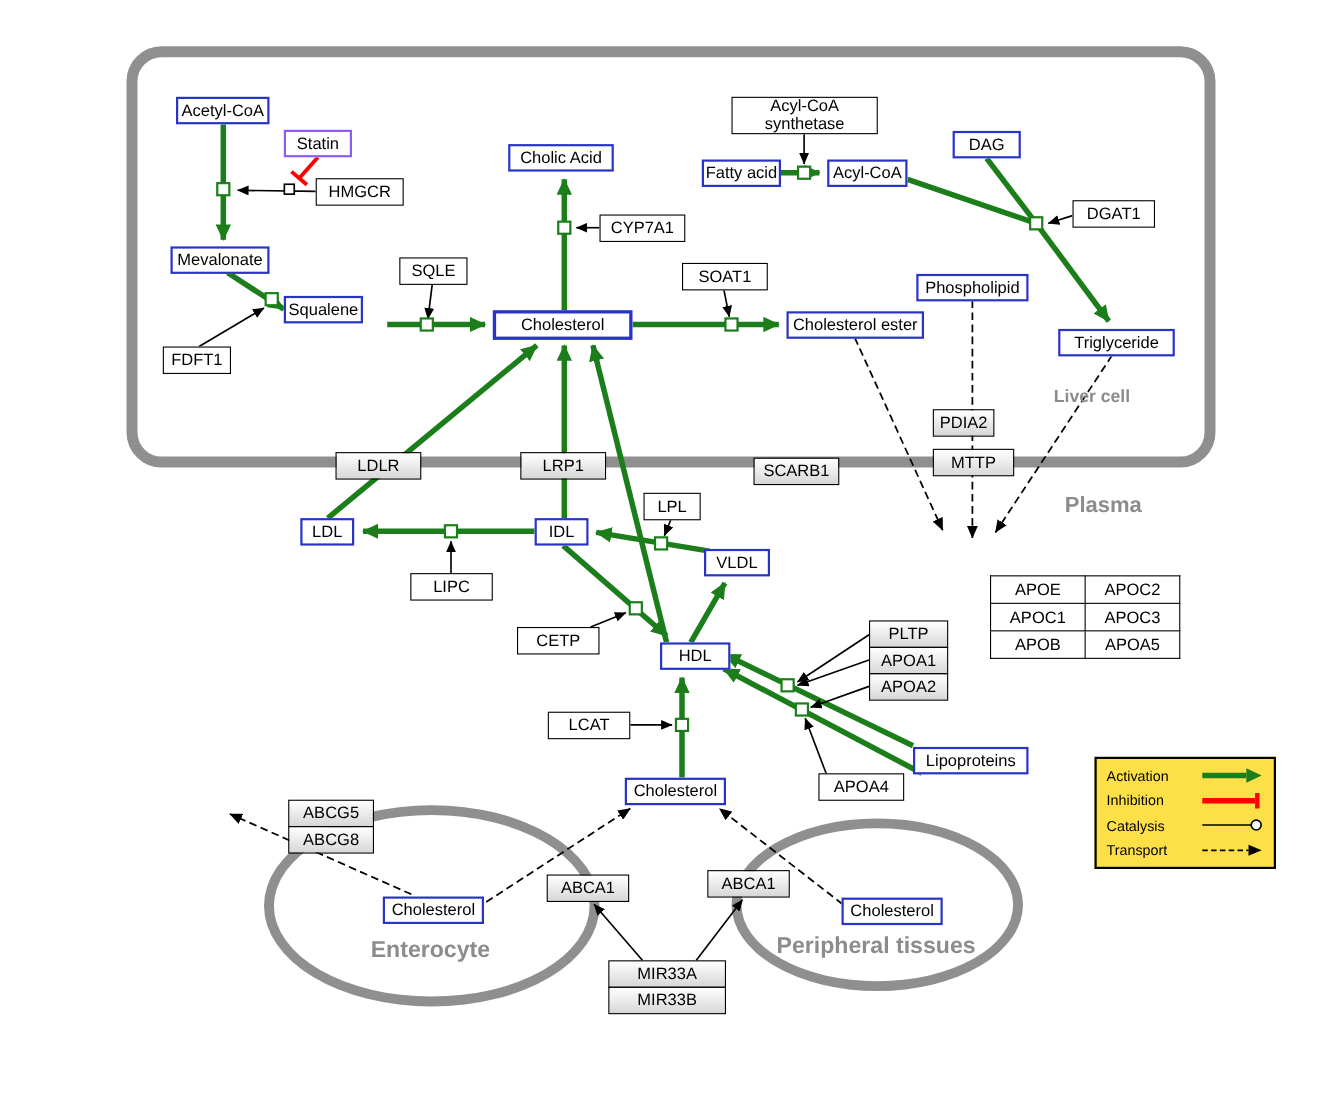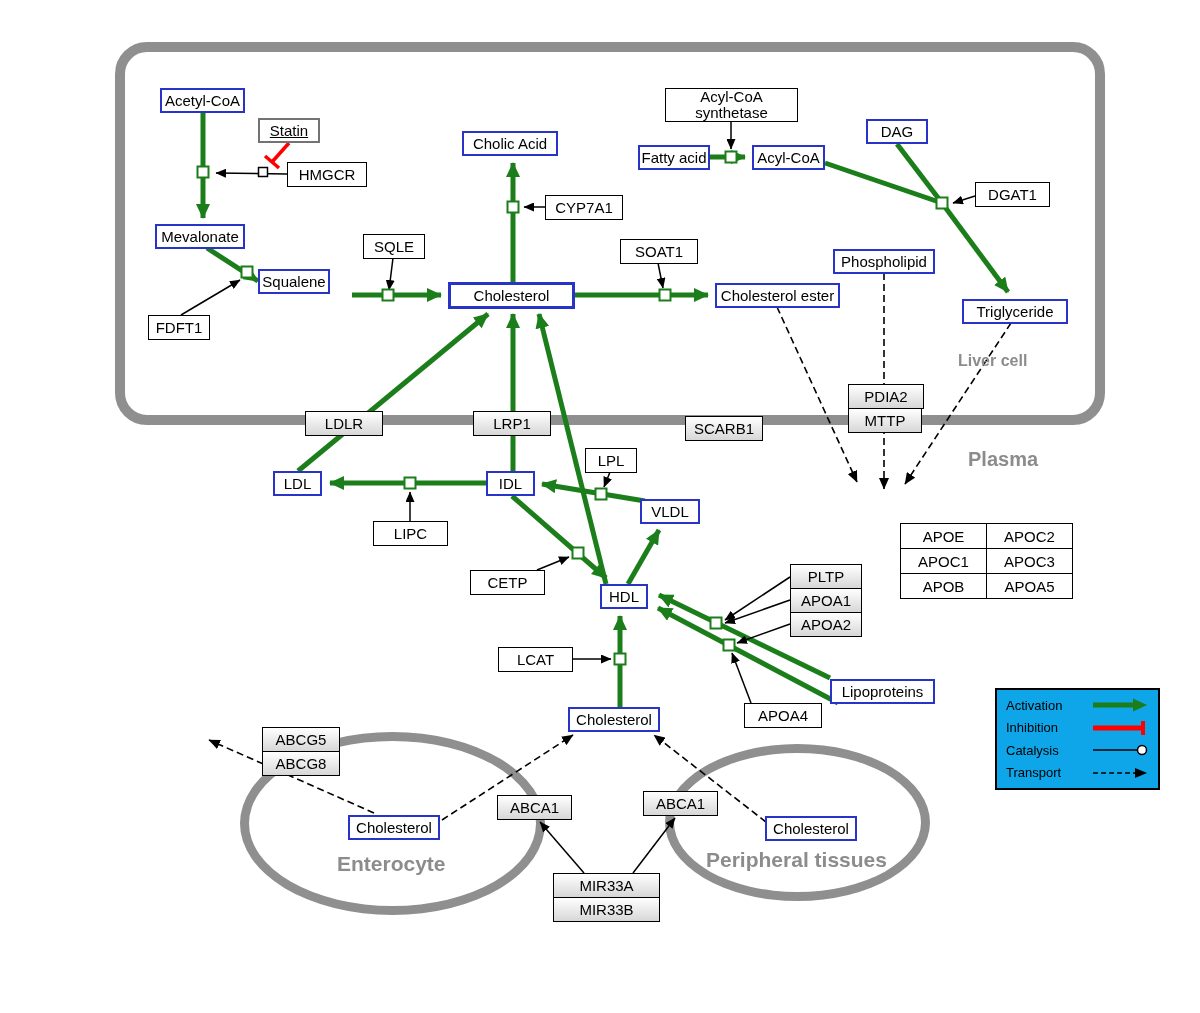--- a/index.html
+++ b/index.html
@@ -10,29 +10,29 @@
   #liver-shape { left: 115px; top: 42px; width: 990px; height: 383px; border-radius: 32px; }
   .ellipse { border-radius: 50%; border-width: 9px; }
   #enterocyte-shape { left: 240px; top: 732px; width: 305px; height: 183px; }
   #peripheral-shape { left: 665px; top: 744px; width: 265px; height: 157px; }
   #edges { position: absolute; left: 0; top: 0; }
   .node { position: absolute; height: 25px; background: #fff; border: 1px solid #000;
           display: flex; align-items: center; justify-content: center;
           font-size: 15px; line-height: 1; color: #000; white-space: nowrap; }
   .met { border: 2px solid #2834c8; }
   .met-main { border: 3px solid #2834c8; height: 27px; }
-  .statin { border: 2px solid #737373; text-decoration: underline; }
+  .statin { border: 2px solid #8b5cf6; }
   .grad { background: linear-gradient(180deg, #ffffff 0%, #d7d7d7 100%); }
   .two-line { height: 34px; flex-direction: column; line-height: 1.08; }
   .rlabel { position: absolute; color: #8c8c8c; font-weight: bold; }
   #apo-table { position: absolute; left: 900px; top: 523px; border-collapse: collapse; }
   #apo-table td { border: 1px solid #000; width: 86px; height: 25px; text-align: center;
                   font-size: 15px; background: #fff; padding: 0; margin-left: 19px; }
   #legend { position: absolute; left: 995px; top: 688px; width: 165px; height: 102px;
-            border: 2px solid #000; background: #0ea5e9; display: flex; flex-direction: column;
+            border: 2px solid #000; background: #fde047; display: flex; flex-direction: column;
             justify-content: space-around; padding: 4px 9px; }
   .legend-row { display: flex; align-items: center; justify-content: space-between; height: 22px; }
   .legend-row .ltext { font-size: 13px; color: #000; }
 </style>
 </head>
 <body>
 
 <div id="canvas">
 
   <div class="region" id="liver-shape"></div>
@@ -133,41 +133,41 @@
   <div class="node met" style="left:462px;top:131px;width:96px">Cholic Acid</div>
   <div class="node met" style="left:638px;top:145px;width:72px">Fatty acid</div>
   <div class="node met" style="left:752px;top:145px;width:73px">Acyl-CoA</div>
   <div class="node met" style="left:866px;top:119px;width:62px">DAG</div>
   <div class="node met" style="left:833px;top:249px;width:102px">Phospholipid</div>
   <div class="node met" style="left:715px;top:283px;width:125px">Cholesterol ester</div>
   <div class="node met" style="left:962px;top:299px;width:106px">Triglyceride</div>
   <div class="node met" style="left:273px;top:471px;width:49px">LDL</div>
   <div class="node met" style="left:486px;top:471px;width:49px">IDL</div>
   <div class="node met" style="left:640px;top:499px;width:60px">VLDL</div>
-  <div class="node met" style="left:600px;top:584px;width:48px">HDL</div>
+  <div class="node met" style="left:600px;top:584px;width:64px">HDL</div>
   <div class="node met" style="left:830px;top:679px;width:105px">Lipoproteins</div>
   <div class="node met" style="left:568px;top:707px;width:92px">Cholesterol</div>
   <div class="node met" style="left:348px;top:815px;width:92px">Cholesterol</div>
   <div class="node met" style="left:765px;top:816px;width:92px">Cholesterol</div>
 
   <div class="node statin" style="left:258px;top:118px;width:62px">Statin</div>
   <div class="node" style="left:287px;top:162px;width:80px">HMGCR</div>
   <div class="node" style="left:148px;top:315px;width:62px">FDFT1</div>
   <div class="node" style="left:363px;top:234px;width:62px">SQLE</div>
   <div class="node" style="left:545px;top:195px;width:78px">CYP7A1</div>
   <div class="node" style="left:620px;top:239px;width:78px">SOAT1</div>
   <div class="node two-line" style="left:665px;top:88px;width:133px">
     <span>Acyl-CoA</span>
     <span>synthetase</span>
   </div>
   <div class="node" style="left:975px;top:182px;width:75px">DGAT1</div>
   <div class="node grad" style="left:305px;top:411px;width:78px">LDLR</div>
   <div class="node grad" style="left:473px;top:411px;width:78px">LRP1</div>
   <div class="node grad" style="left:685px;top:416px;width:78px">SCARB1</div>
-  <div class="node grad" style="left:848px;top:384px;width:76px">PDIA2</div>
+  <div class="node grad" style="left:848px;top:372px;width:56px">PDIA2</div>
   <div class="node grad" style="left:848px;top:408px;width:74px">MTTP</div>
   <div class="node" style="left:373px;top:521px;width:75px">LIPC</div>
   <div class="node" style="left:585px;top:448px;width:52px">LPL</div>
   <div class="node" style="left:470px;top:570px;width:75px">CETP</div>
   <div class="node grad" style="left:790px;top:564px;width:72px">PLTP</div>
   <div class="node grad" style="left:790px;top:588px;width:72px">APOA1</div>
   <div class="node grad" style="left:790px;top:612px;width:72px">APOA2</div>
   <div class="node" style="left:498px;top:647px;width:75px">LCAT</div>
   <div class="node" style="left:744px;top:703px;width:78px">APOA4</div>
   <div class="node grad" style="left:262px;top:727px;width:78px">ABCG5</div>

